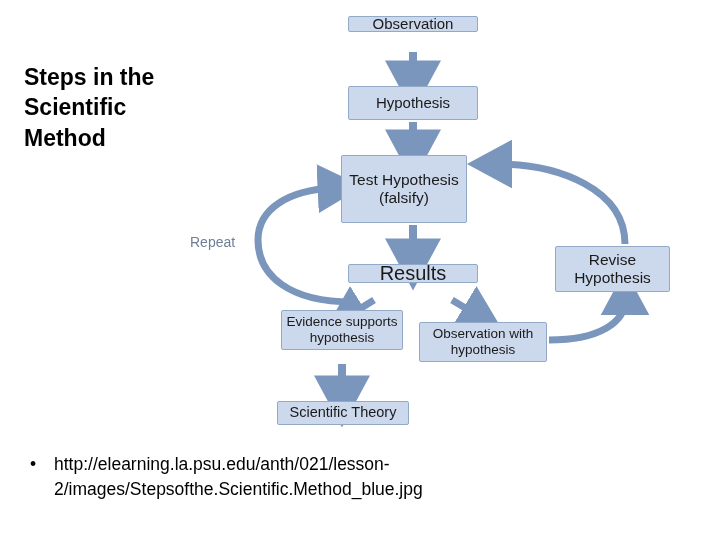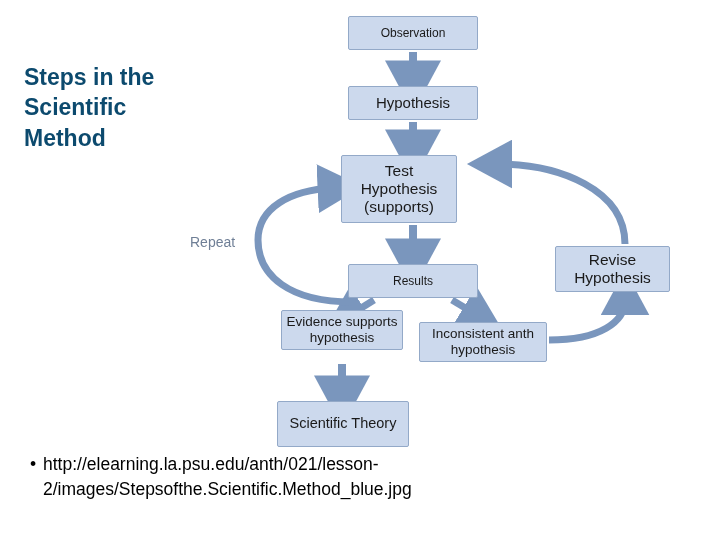--- a/index.html
+++ b/index.html
@@ -16,39 +16,39 @@
     overflow: hidden;
   }
   #title {
     position: absolute;
     left: 24px;
     top: 62px;
     width: 170px;
     font-size: 23px;
     font-weight: bold;
     line-height: 1.32;
-    color: #0c4a6e;
+    color: #000000;
   }
   #caption {
     position: absolute;
     left: 30px;
     top: 452px;
     width: 560px;
     font-size: 17.5px;
     line-height: 1.42;
     color: #000000;
   }
   #caption .bullet {
     position: absolute;
     left: 0px;
     top: 0px;
   }
   #caption .captext {
     display: block;
-    margin-left: 13px;
+    margin-left: 24px;
   }
   #diagram {
     position: absolute;
     left: 0;
     top: 0;
     width: 720px;
     height: 540px;
   }
   .node {
     position: absolute;
@@ -58,28 +58,28 @@
     border-radius: 2px;
     color: #1a1a1a;
     display: flex;
     align-items: center;
     justify-content: center;
     text-align: center;
     line-height: 1.18;
     padding: 2px 4px;
   }
   .node span { display: block; }
-  .n-observation { left: 348px; top: 16px;  width: 130px; height: 34px; font-size: 12px; }
+  .n-observation { left: 348px; top: 16px;  width: 130px; height: 16px; font-size: 15px; }
   .n-hypothesis  { left: 348px; top: 86px;  width: 130px; height: 34px; font-size: 15px; }
-  .n-test        { left: 341px; top: 155px; width: 116px; height: 68px; font-size: 15.5px; }
-  .n-results     { left: 348px; top: 264px; width: 130px; height: 34px; font-size: 12px; }
+  .n-test        { left: 341px; top: 155px; width: 126px; height: 68px; font-size: 15.5px; }
+  .n-results     { left: 348px; top: 264px; width: 130px; height: 19px; font-size: 20px; }
   .n-evidence    { left: 281px; top: 310px; width: 122px; height: 40px; font-size: 13.5px; }
   .n-inconsist   { left: 419px; top: 322px; width: 128px; height: 40px; font-size: 13.5px; }
   .n-revise      { left: 555px; top: 246px; width: 115px; height: 46px; font-size: 15.5px; }
-  .n-theory      { left: 277px; top: 401px; width: 132px; height: 46px; font-size: 14.5px; }
+  .n-theory      { left: 277px; top: 401px; width: 132px; height: 24px; font-size: 14.5px; }
   .repeat-label {
     position: absolute;
     left: 190px;
     top: 234px;
     font-size: 14px;
     color: #6f7f96;
   }
 </style>
 </head>
 <body>
@@ -120,38 +120,38 @@
       <span>Observation</span>
     </div>
 
     <div class="node n-hypothesis">
       <span>Hypothesis</span>
     </div>
 
     <div class="node n-test">
       <div>
         <span>Test Hypothesis</span>
-        <span>(supports)</span>
+        <span>(falsify)</span>
       </div>
     </div>
 
     <div class="node n-results">
       <span>Results</span>
     </div>
 
     <div class="node n-evidence">
       <div>
         <span>Evidence supports</span>
         <span>hypothesis</span>
       </div>
     </div>
 
     <div class="node n-inconsist">
       <div>
-        <span>Inconsistent anth</span>
+        <span>Observation with</span>
         <span>hypothesis</span>
       </div>
     </div>
 
     <div class="node n-revise">
       <div>
         <span>Revise</span>
         <span>Hypothesis</span>
       </div>
     </div>

